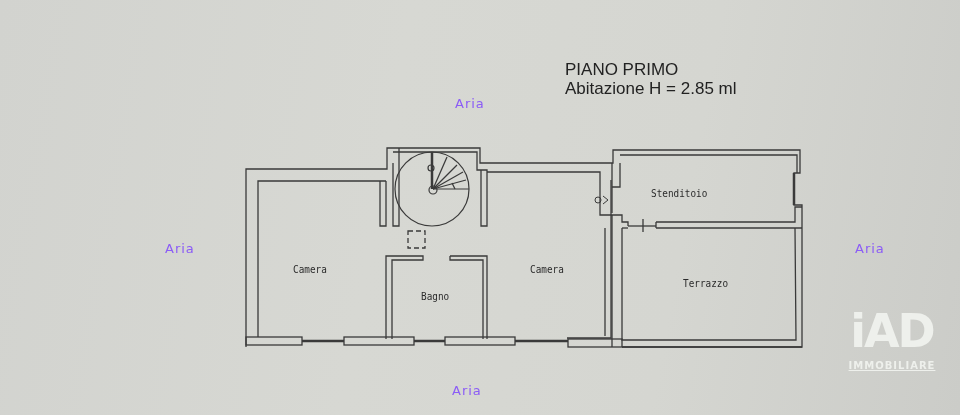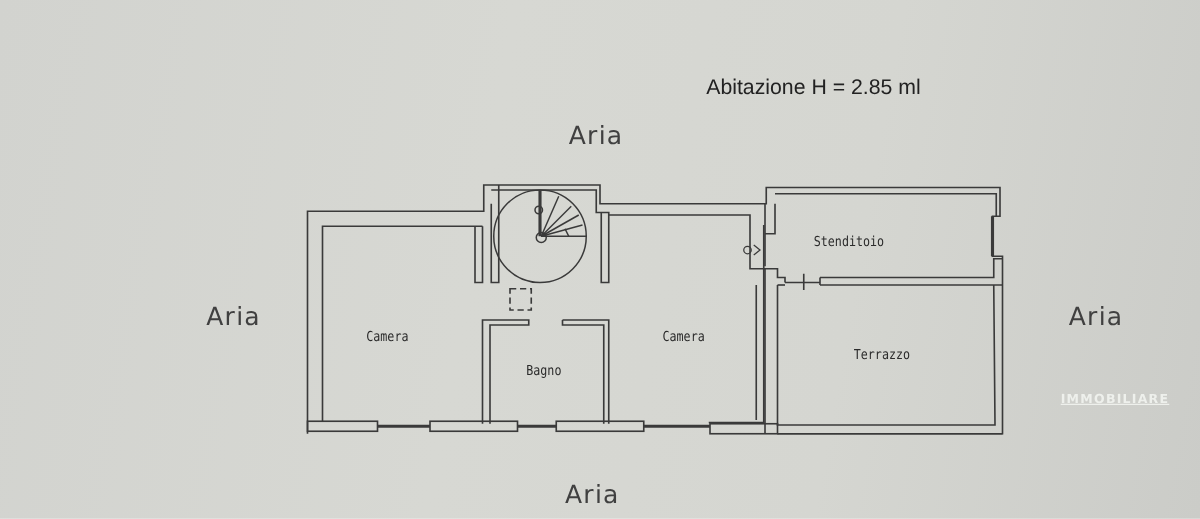--- a/index.html
+++ b/index.html
@@ -2,22 +2,22 @@
 <html><head>
 <meta charset="utf-8">
 <style>
   html, body { margin: 0; padding: 0; }
   body {
     width: 960px; height: 415px; overflow: hidden; position: relative;
     background: linear-gradient(100deg, #d2d3cf 0%, #d7d8d3 40%, #d5d6d1 70%, #cbccc8 100%);
     font-family: "Liberation Sans", sans-serif;
   }
   .label {
-    position: absolute; color: #404040;
-    font-family: "DejaVu Sans", sans-serif; font-size: 20px; letter-spacing: 1px;
+    position: absolute; color: #8b5cf6;
+    font-family: "DejaVu Sans", sans-serif; font-size: 13px; letter-spacing: 1px;
   }
   .title {
     position: absolute; left: 565px; top: 60px; color: #222;
     font-family: "Liberation Sans", sans-serif; font-size: 17px; line-height: 19px;
   }
   .room {
     position: absolute; color: #2b2b2b;
     font-family: "DejaVu Sans Mono", monospace; font-size: 11px; transform: scaleX(0.85);
     transform-origin: left center;
   }
@@ -25,20 +25,21 @@
   .logo {
     position: absolute; left: 842px; top: 308px; width: 100px; text-align: center; color: #eef0ec;
   }
   .logo-mark { font-family: "DejaVu Sans", sans-serif; font-size: 46px; font-weight: bold; line-height: 46px; letter-spacing: -2px; }
   .logo-sub { font-family: "DejaVu Sans", sans-serif; font-size: 10px; font-weight: bold; letter-spacing: 1px; margin-top: 6px; text-decoration: underline; }
 </style>
 </head>
 <body>
 
 <div class="title">
+  <div>PIANO PRIMO</div>
   <div>Abitazione H = 2.85 ml</div>
 </div>
 
 <div class="label" style="left:455px; top:96px;">Aria</div>
 <div class="label" style="left:165px; top:241px;">Aria</div>
 <div class="label" style="left:855px; top:241px;">Aria</div>
 <div class="label" style="left:452px; top:383px;">Aria</div>
 
 <svg class="plan" width="960" height="415" viewBox="0 0 960 415">
   <g fill="none" stroke="#3a3a3a" stroke-width="1.3">
@@ -105,14 +106,15 @@
   </g>
 </svg>
 
 <div class="room" style="left:293px; top:263px;">Camera</div>
 <div class="room" style="left:421px; top:290px;">Bagno</div>
 <div class="room" style="left:530px; top:263px;">Camera</div>
 <div class="room" style="left:651px; top:187px;">Stenditoio</div>
 <div class="room" style="left:683px; top:277px;">Terrazzo</div>
 
 <div class="logo">
+  <div class="logo-mark">iAD</div>
   <div class="logo-sub">IMMOBILIARE</div>
 </div>
 
 </body></html>

